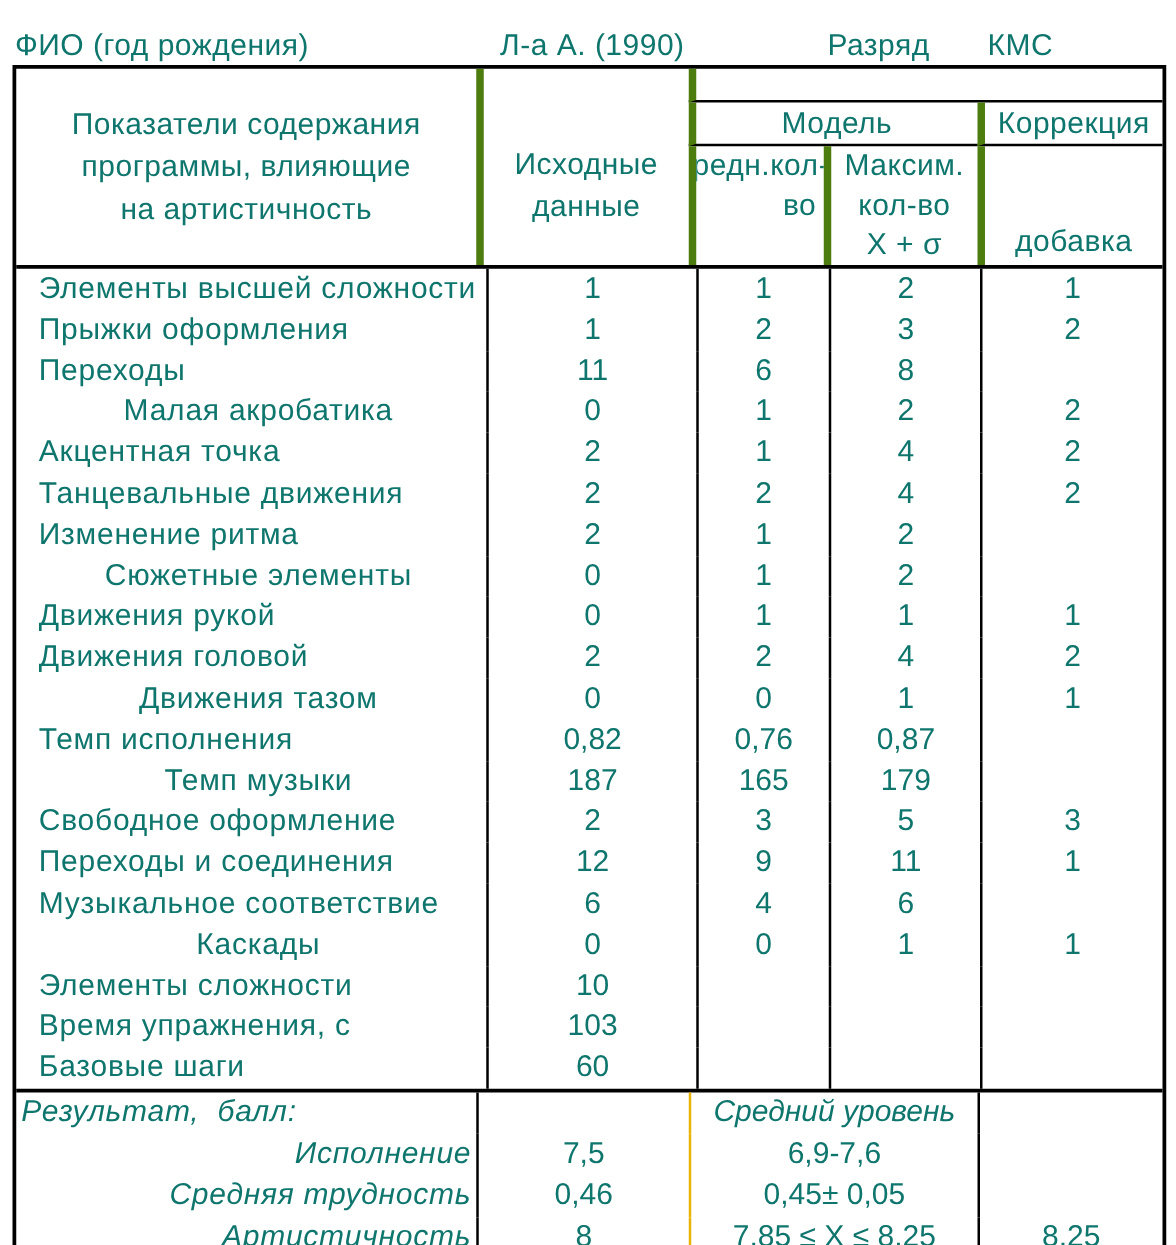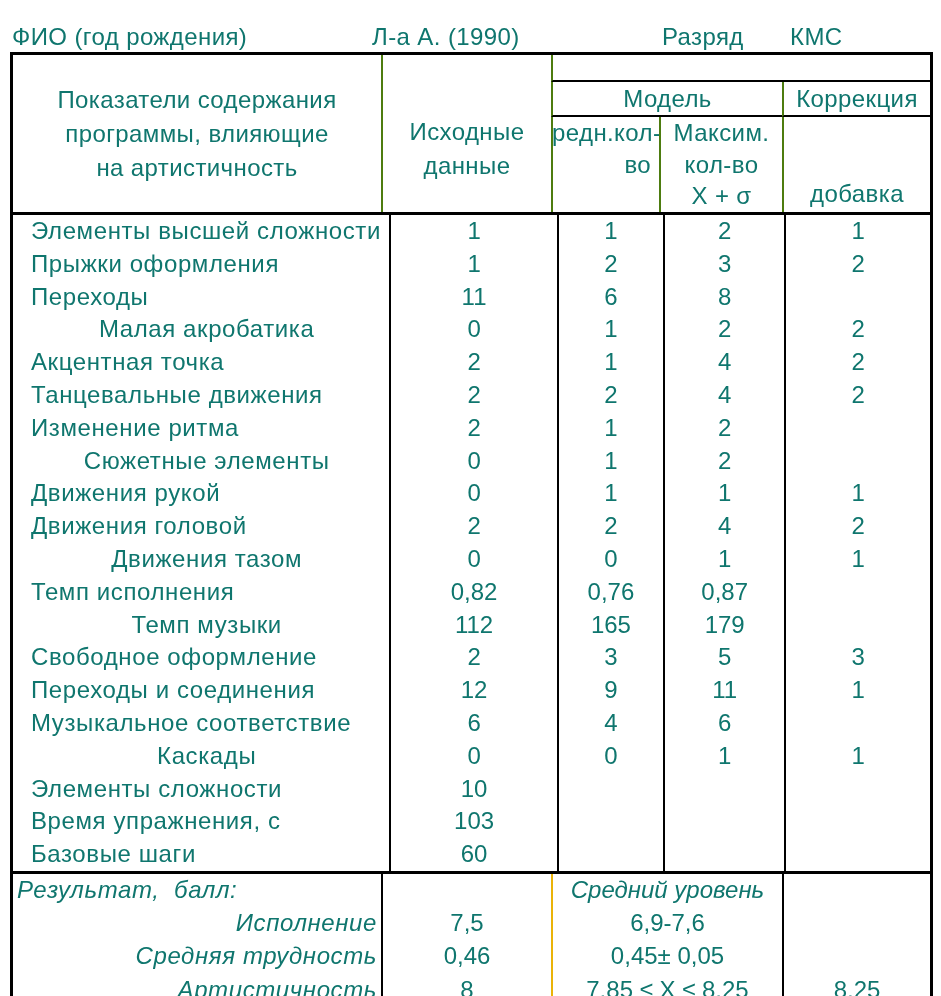--- a/index.html
+++ b/index.html
@@ -4,39 +4,39 @@
 <style>
   html,body{margin:0;padding:0;background:#ffffff;}
   .page{
     position:relative;width:941px;height:996px;background:#ffffff;
     font-family:Liberation Sans, sans-serif;color:#0f766e;overflow:hidden;margin-top:20px;
   }
   
   .info-line{position:absolute;left:0;top:3px;width:941px;height:28px;font-size:24px;line-height:28px;}
   .info-line span{position:absolute;white-space:nowrap;letter-spacing:0.4px;}
   .fio-label{left:12px;}
-  .fio-value{left:372px;}
+  .fio-value{left:400px;}
   .rank-label{left:662px;}
   .rank-value{left:790px;}
   
   .tbl{
     position:absolute;left:10px;top:32px;width:923px;
     border:3px solid #000;box-sizing:border-box;background:#fff;
   }
   
   .thead{
     display:grid;
     grid-template-columns:368px 170px 108px 123px 148px;
     grid-template-rows:27px 35px 95px;
     height:157px;
     border-bottom:3px solid #000;
     font-size:24px;letter-spacing:0.4px;
   }
   .th{box-sizing:border-box;text-align:center;overflow:hidden;}
-  .bl{border-left:2px solid #4d7c0f;}
+  .bl{border-left:6px solid #4d7c0f;}
   .bb{border-bottom:2px solid #000;}
   .c1{grid-column:1;grid-row:1/4;display:flex;flex-direction:column;justify-content:center;line-height:34px;}
   .c2{grid-column:2;grid-row:1/4;display:flex;flex-direction:column;justify-content:center;padding-top:31px;line-height:34px;}
   .c3{grid-column:3/6;grid-row:1;}
   .c4{grid-column:3/5;grid-row:2;line-height:33px;}
   .c5{grid-column:5;grid-row:2;line-height:33px;}
   .c6{grid-column:3;grid-row:3;display:flex;flex-direction:row;justify-content:center;line-height:31.5px;}
   .c7{grid-column:4;grid-row:3;display:flex;flex-direction:column;justify-content:center;line-height:31.5px;}
   .c8{grid-column:5;grid-row:3;display:flex;align-items:flex-end;justify-content:center;line-height:30px;padding-bottom:3px;}
   
@@ -177,21 +177,21 @@
         </div>
         <div class="drow">
           <div class="cell-label">Темп исполнения</div>
           <div class="cell-v w2">0,82</div>
           <div class="cell-v w3">0,76</div>
           <div class="cell-v w4">0,87</div>
           <div class="cell-v w5"></div>
         </div>
         <div class="drow">
           <div class="cell-label right">Темп музыки</div>
-          <div class="cell-v w2">112</div>
+          <div class="cell-v w2">187</div>
           <div class="cell-v w3">165</div>
           <div class="cell-v w4">179</div>
           <div class="cell-v w5"></div>
         </div>
         <div class="drow">
           <div class="cell-label">Свободное оформление</div>
           <div class="cell-v w2">2</div>
           <div class="cell-v w3">3</div>
           <div class="cell-v w4">5</div>
           <div class="cell-v w5">3</div>

